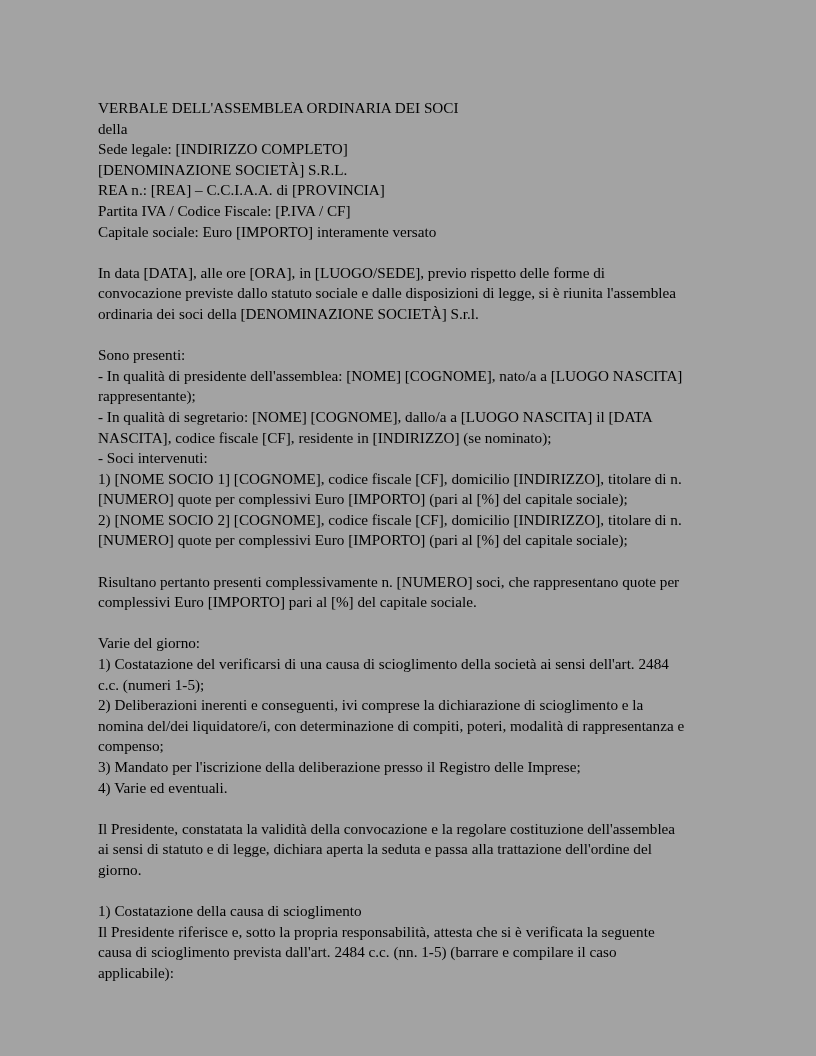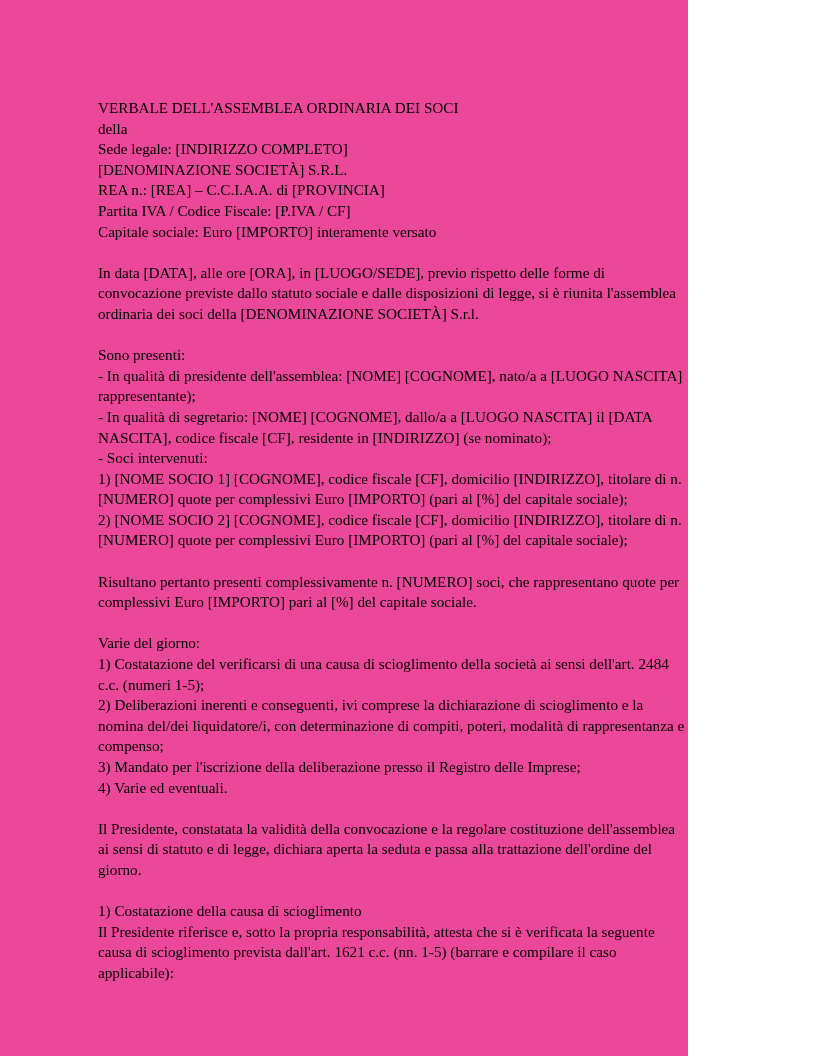--- a/index.html
+++ b/index.html
@@ -1,18 +1,18 @@
 <!DOCTYPE html>
 <html><head>
 <meta charset="utf-8">
 <style>
   html, body { margin: 0; padding: 0; background: #ffffff; }
   body { width: 816px; height: 1056px; position: relative; overflow: hidden; }
   .page {
-    position: absolute; left: 0; top: 0; width: 688px; height: 1056px; background: #ec4899;
+    position: absolute; left: 0; top: 0; width: 816px; height: 1056px; background: #a3a3a3;
   }
   .content {
     position: absolute; left: 98px; top: 98px; width: 640px;
     font-family: "Liberation Serif", serif; font-size: 15.2px; line-height: 20.6px; color: #000000;
   }
   .block { margin: 0; }
   .gap { height: 20.6px; }
   .line { white-space: nowrap; display: block; }
 </style>
 </head>
@@ -80,18 +80,18 @@
       <span class="line">Il Presidente, constatata la validità della convocazione e la regolare costituzione dell'assemblea</span>
       <span class="line">ai sensi di statuto e di legge, dichiara aperta la seduta e passa alla trattazione dell'ordine del</span>
       <span class="line">giorno.</span>
     </div>
 
     <div class="gap"></div>
 
     <div class="block">
       <span class="line">1) Costatazione della causa di scioglimento</span>
       <span class="line">Il Presidente riferisce e, sotto la propria responsabilità, attesta che si è verificata la seguente</span>
-      <span class="line">causa di scioglimento prevista dall'art. 1621 c.c. (nn. 1-5) (barrare e compilare il caso</span>
+      <span class="line">causa di scioglimento prevista dall'art. 2484 c.c. (nn. 1-5) (barrare e compilare il caso</span>
       <span class="line">applicabile):</span>
     </div>
 
   </div>
 </div>
 
 </body></html>

